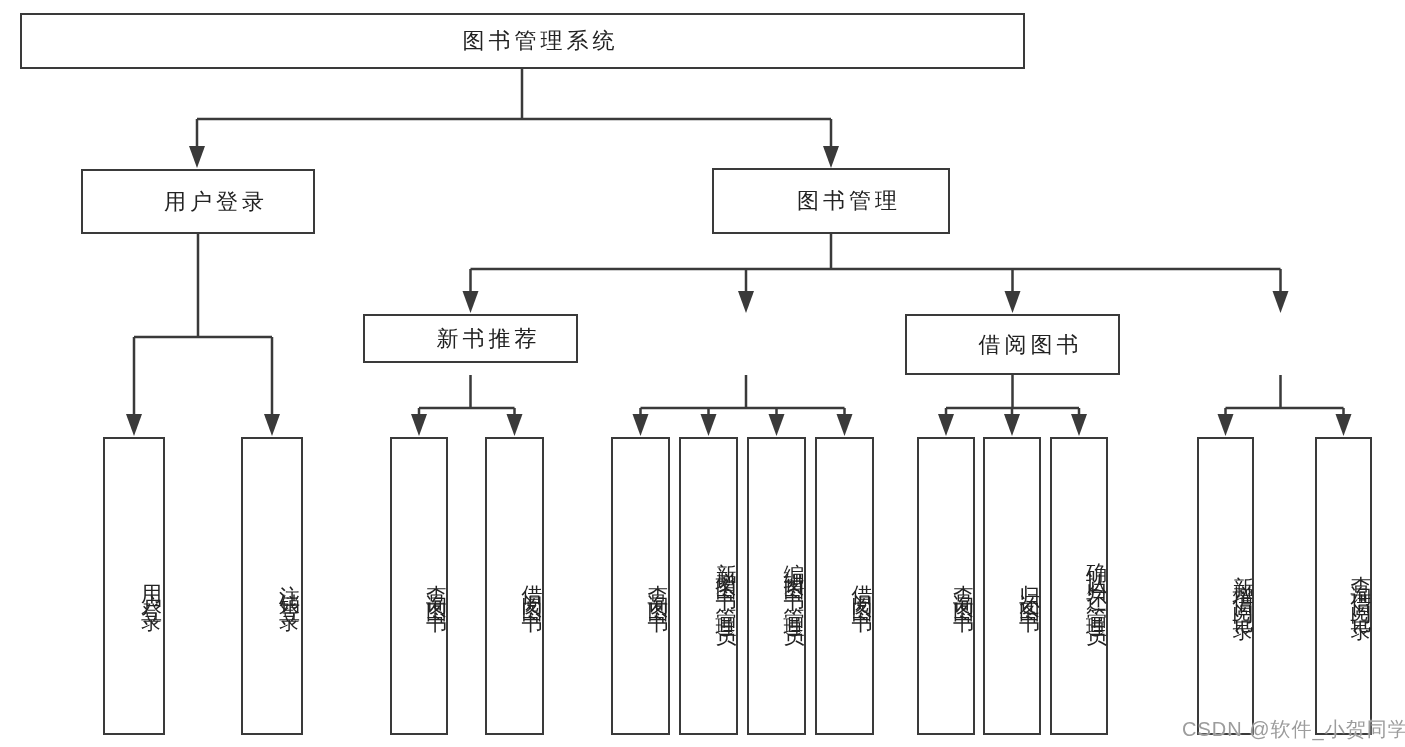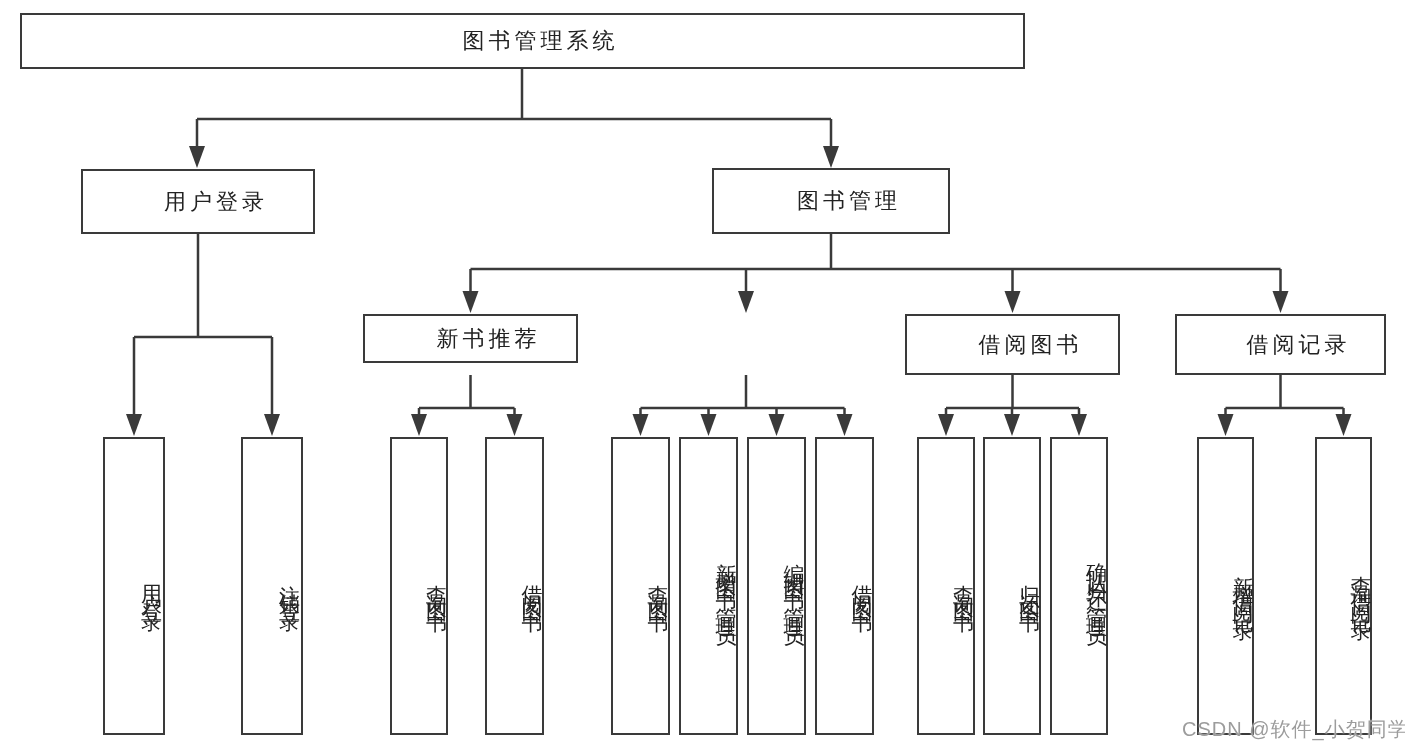--- a/index.html
+++ b/index.html
@@ -118,23 +118,20 @@
   <div class="node h-node" style="left:712px;top:168px;width:238px;height:66px;">
     <span>图书管理</span>
   </div>
 
   <div class="node h-node" style="left:363px;top:314px;width:215px;height:49px;">
     <span>新书推荐</span>
   </div>
   <div class="node h-node" style="left:905px;top:314px;width:215px;height:61px;">
     <span>借阅图书</span>
   </div>
-  <div class="node h-node" style="left:1175px;top:314px;width:211px;height:61px;">
-    <span>借阅记录</span>
-  </div>
 
   <div class="node v-node" style="left:103px;top:437px;width:62px;height:298px;">
     <span class="vtext">用户登录</span>
   </div>
   <div class="node v-node" style="left:241px;top:437px;width:62px;height:298px;">
     <span class="vtext">注销登录</span>
   </div>
 
   <div class="node v-node" style="left:390px;top:437px;width:58px;height:298px;">
     <span class="vtext">查询图书</span>

